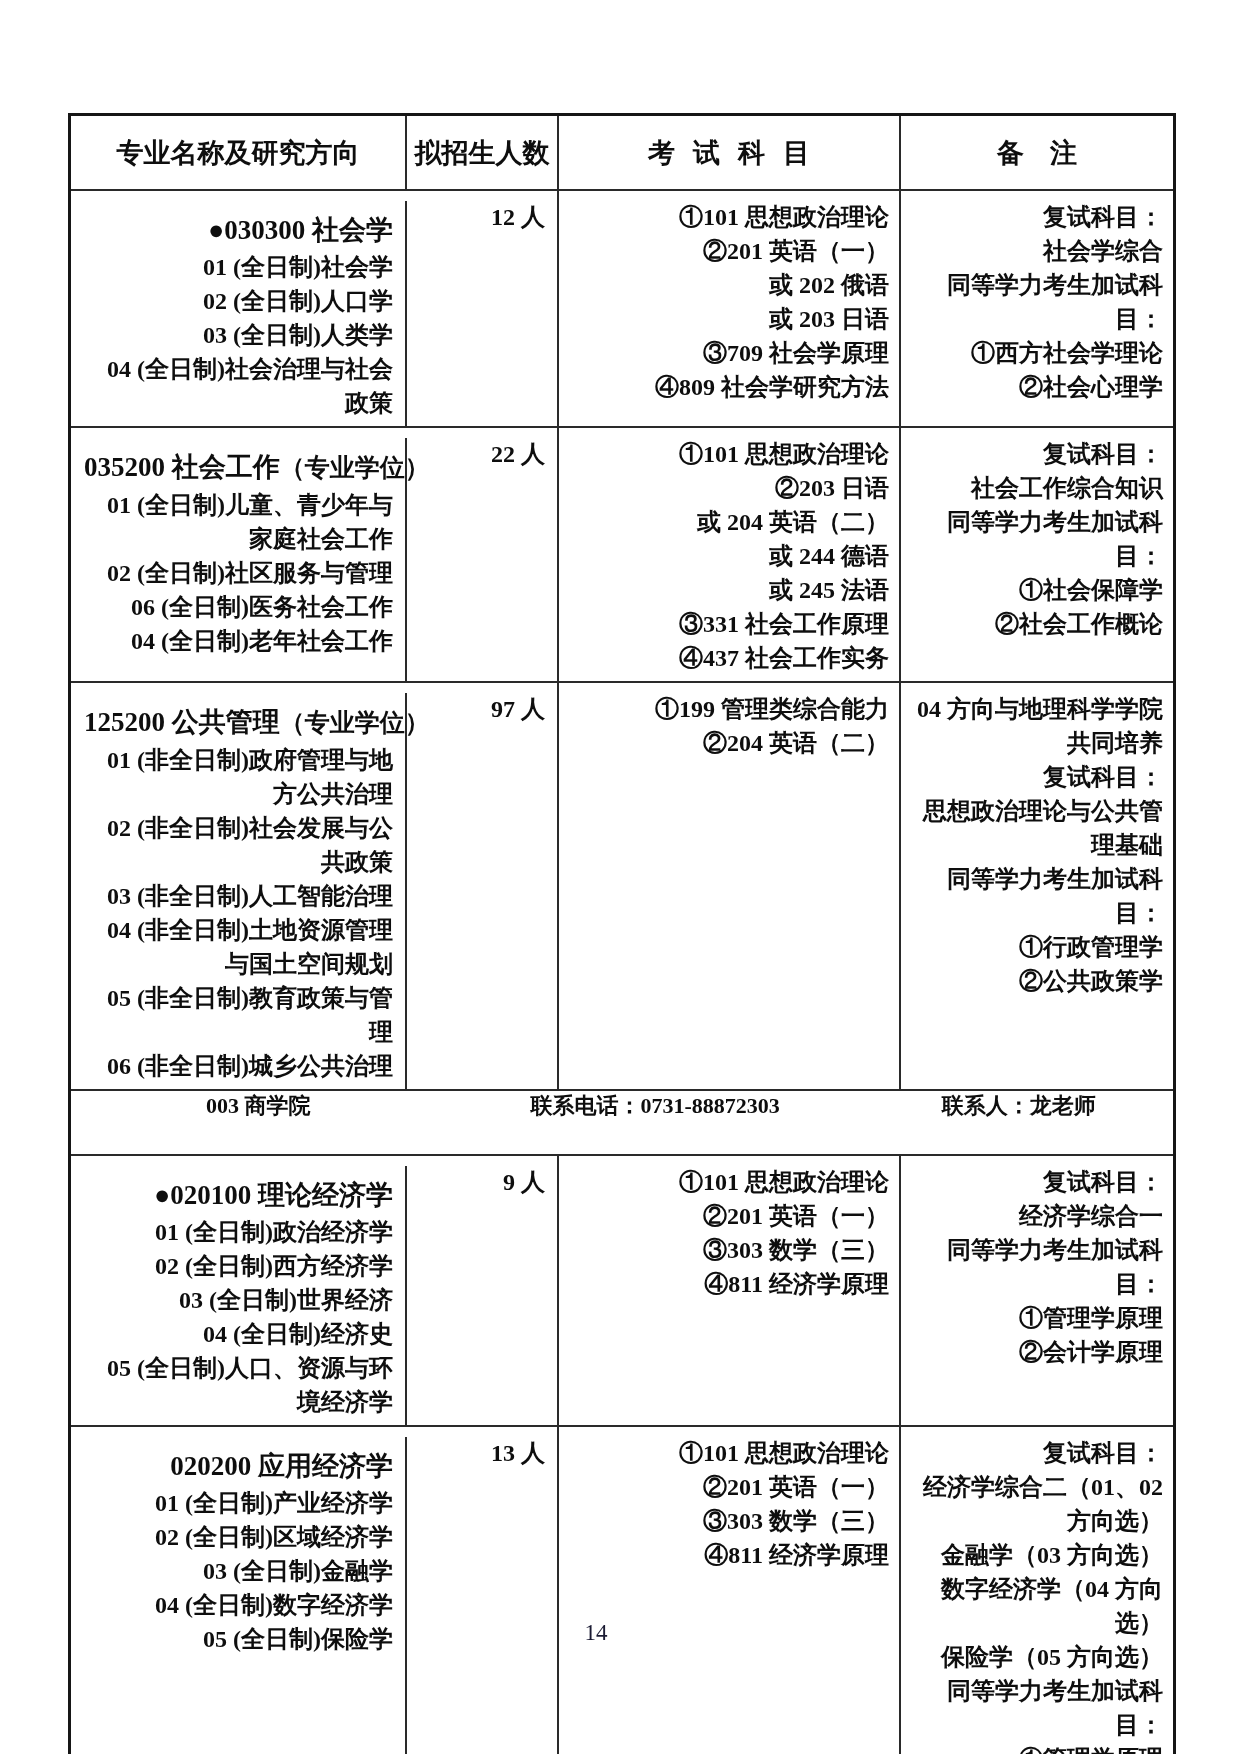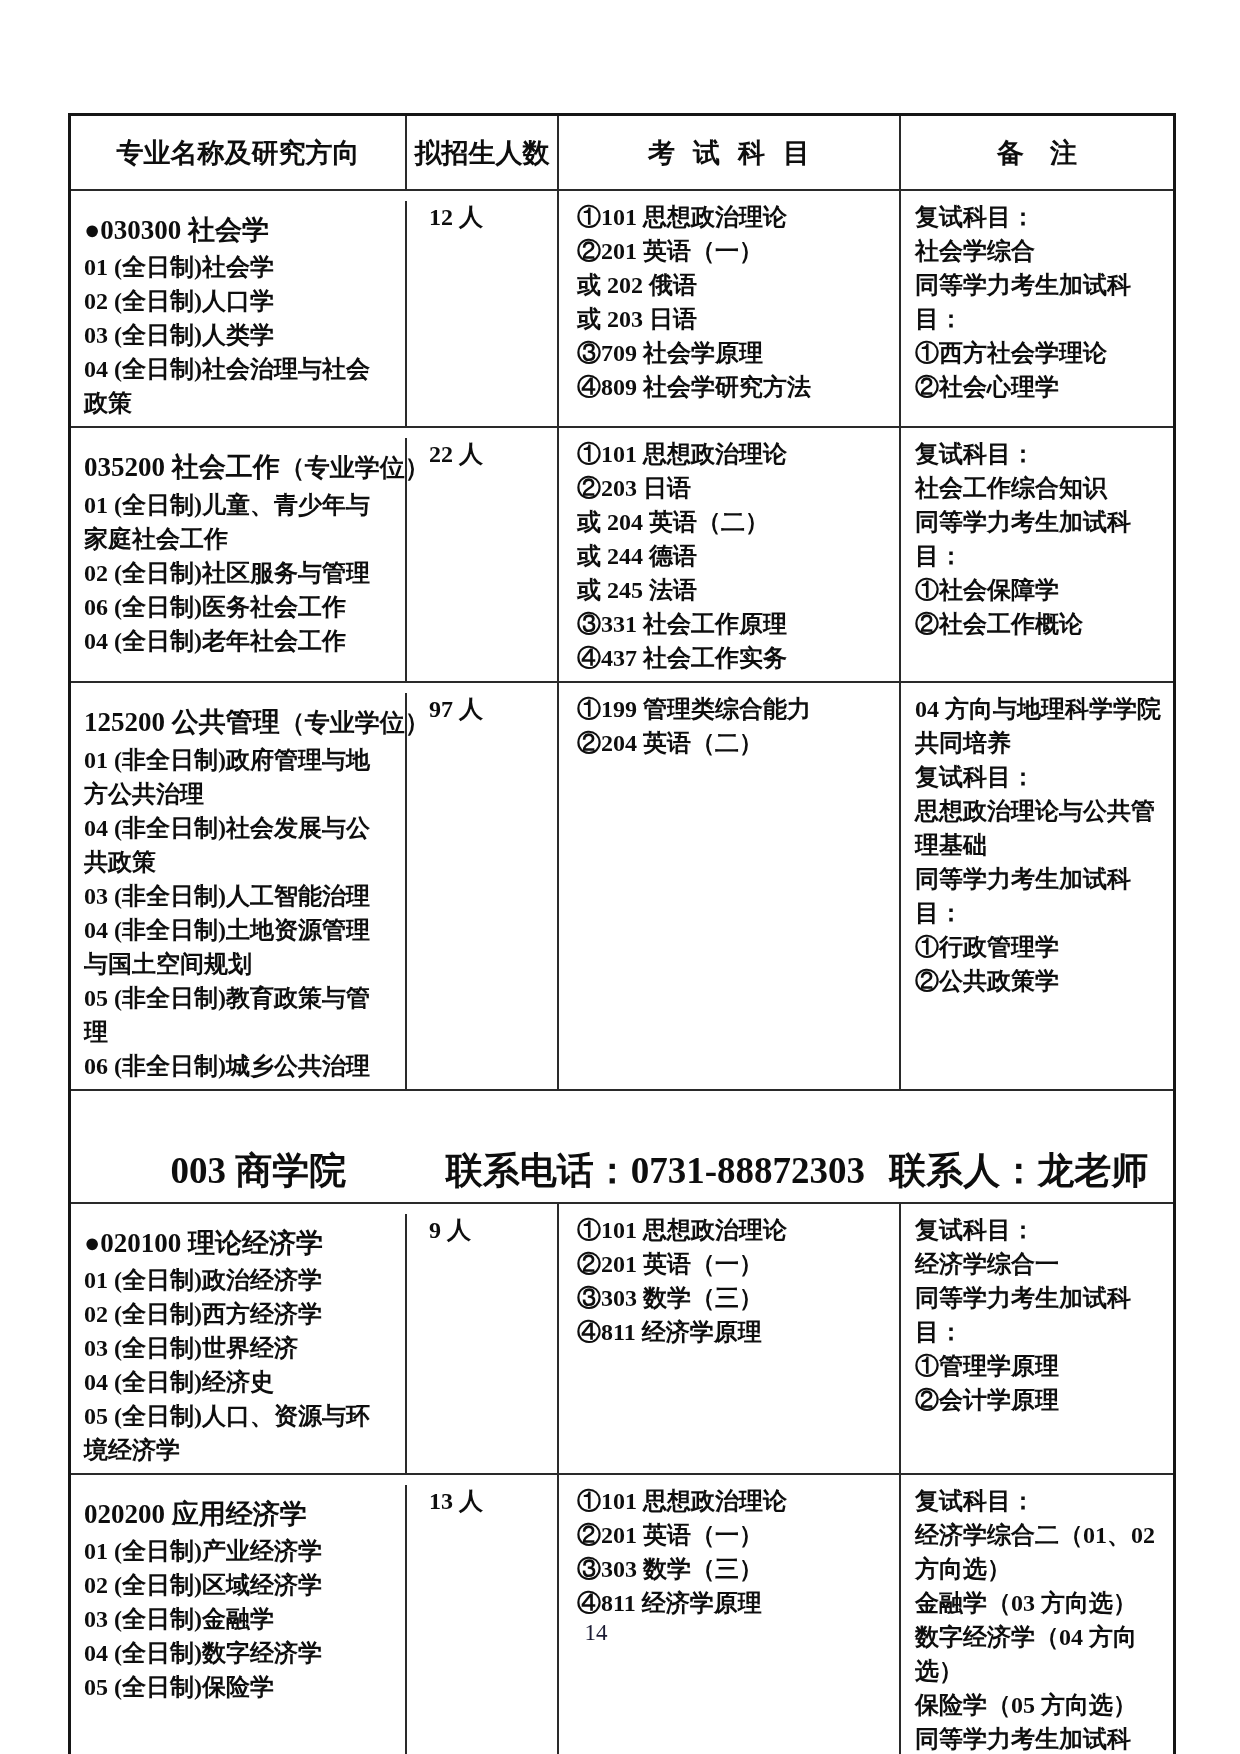--- a/index.html
+++ b/index.html
@@ -4,21 +4,21 @@
 <style>
   * { margin:0; padding:0; box-sizing:border-box; }
   html,body { width:1240px; height:1754px; background:#ffffff; overflow:hidden;
               font-family:"Liberation Serif","DejaVu Serif",serif; color:#0e0e0e; }
 
   .doc-table {
     position:absolute; left:68px; top:113px; width:1108px;
     border:3px solid #161616; background:#fff;
   }
 
-  .grid-row { display:grid; grid-template-columns:336px 152px 342px 1fr; }
+  .grid-row { display:grid; grid-template-columns:336px 152px 342px 1fr;text-align:right; }
   .grid-row > .cell { border-right:2px solid #2a2a2a; }
   .grid-row > .cell:last-child { border-right:none; }
   .brow { border-bottom:2px solid #2a2a2a; }
   .doc-table > div:last-child { border-bottom:none; }
 
   
   .head-row { height:75px; }
   .head-row .cell {
     display:flex; align-items:center; justify-content:center;
     font-weight:700; font-size:27px;
@@ -37,22 +37,22 @@
   .name-cell  { padding:9px 12px 6px 13px;margin-top:10px; }
   .quota-cell { padding:9px 12px 6px 22px; }
   .exam-cell  { padding:9px 10px 6px 18px; }
   .note-cell  { padding:9px 10px 6px 14px; }
 
   .title-line { font-size:27px; line-height:40px; white-space:nowrap; }
   .title-suffix { font-size:25px; }
   .dir-line, .exam-line, .note-line { }
 
   
-  .sec { min-height:65px; display:flex; align-items:center;
-         font-weight:700; font-size:37px;margin-top:48px; }
+  .sec { min-height:65px; display:flex; 
+         font-weight:700; font-size:22px; }
   .sec-inner { display:grid; width:100%; grid-template-columns:34% 38% 28%; }
   .sec-inner span { text-align:center; white-space:nowrap; }
 
   .page-number {
     position:absolute; left:0; top:1620px; width:1192px;
     text-align:center; font-size:23px; font-weight:400; color:#1b1b33;
   }
 </style>
 </head>
 <body>
@@ -117,21 +117,21 @@
           <div class="note-line">社会工作综合知识</div>
           <div class="note-line">同等学力考生加试科目：</div>
           <div class="note-line">①社会保障学</div>
           <div class="note-line">②社会工作概论</div>
         </div>
       </div>
       <div class="grid-row r2 brow">
         <div class="cell name-cell">
           <div class="title-line"><span>125200 公共管理</span><span class="title-suffix">（专业学位）</span></div>
           <div class="dir-line">01 (非全日制)政府管理与地方公共治理</div>
-          <div class="dir-line">04 (非全日制)社会发展与公共政策</div>
+          <div class="dir-line">02 (非全日制)社会发展与公共政策</div>
           <div class="dir-line">03 (非全日制)人工智能治理</div>
           <div class="dir-line">04 (非全日制)土地资源管理与国土空间规划</div>
           <div class="dir-line">05 (非全日制)教育政策与管理</div>
           <div class="dir-line">06 (非全日制)城乡公共治理</div>
         </div>
         <div class="cell quota-cell">
           <div>97 人</div>
         </div>
         <div class="cell exam-cell">
           <div class="exam-line">①199 管理类综合能力</div>

